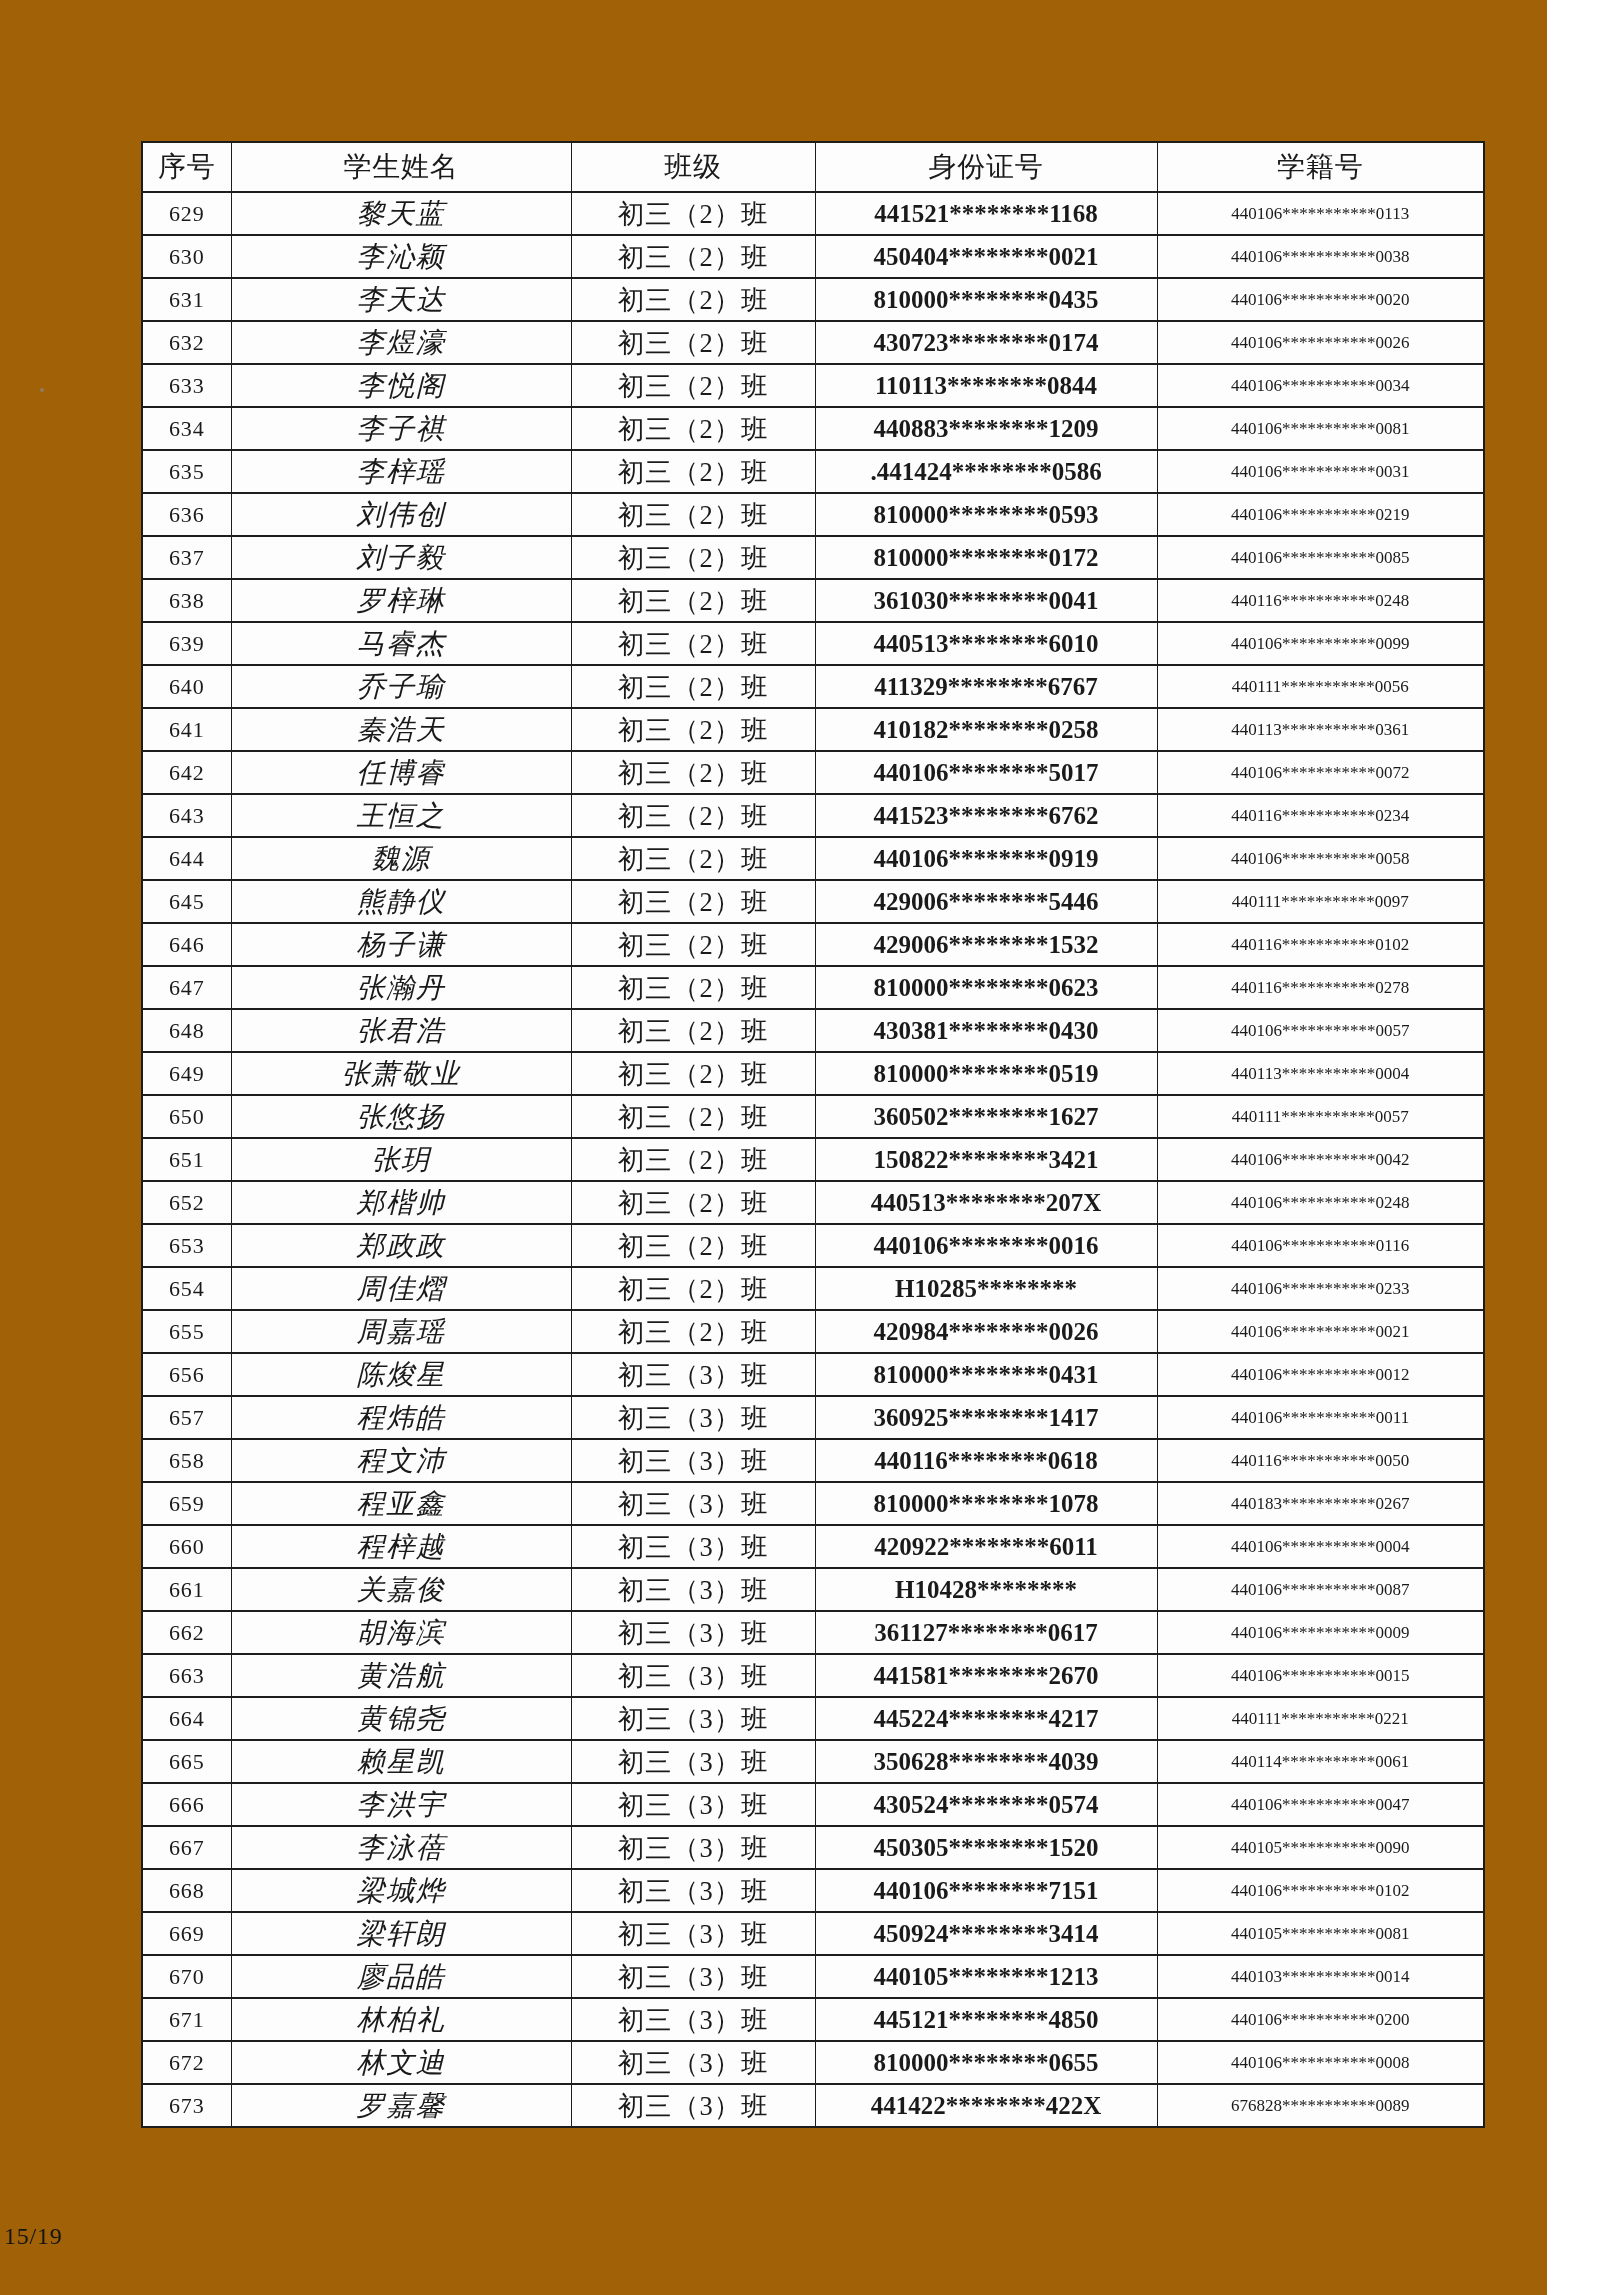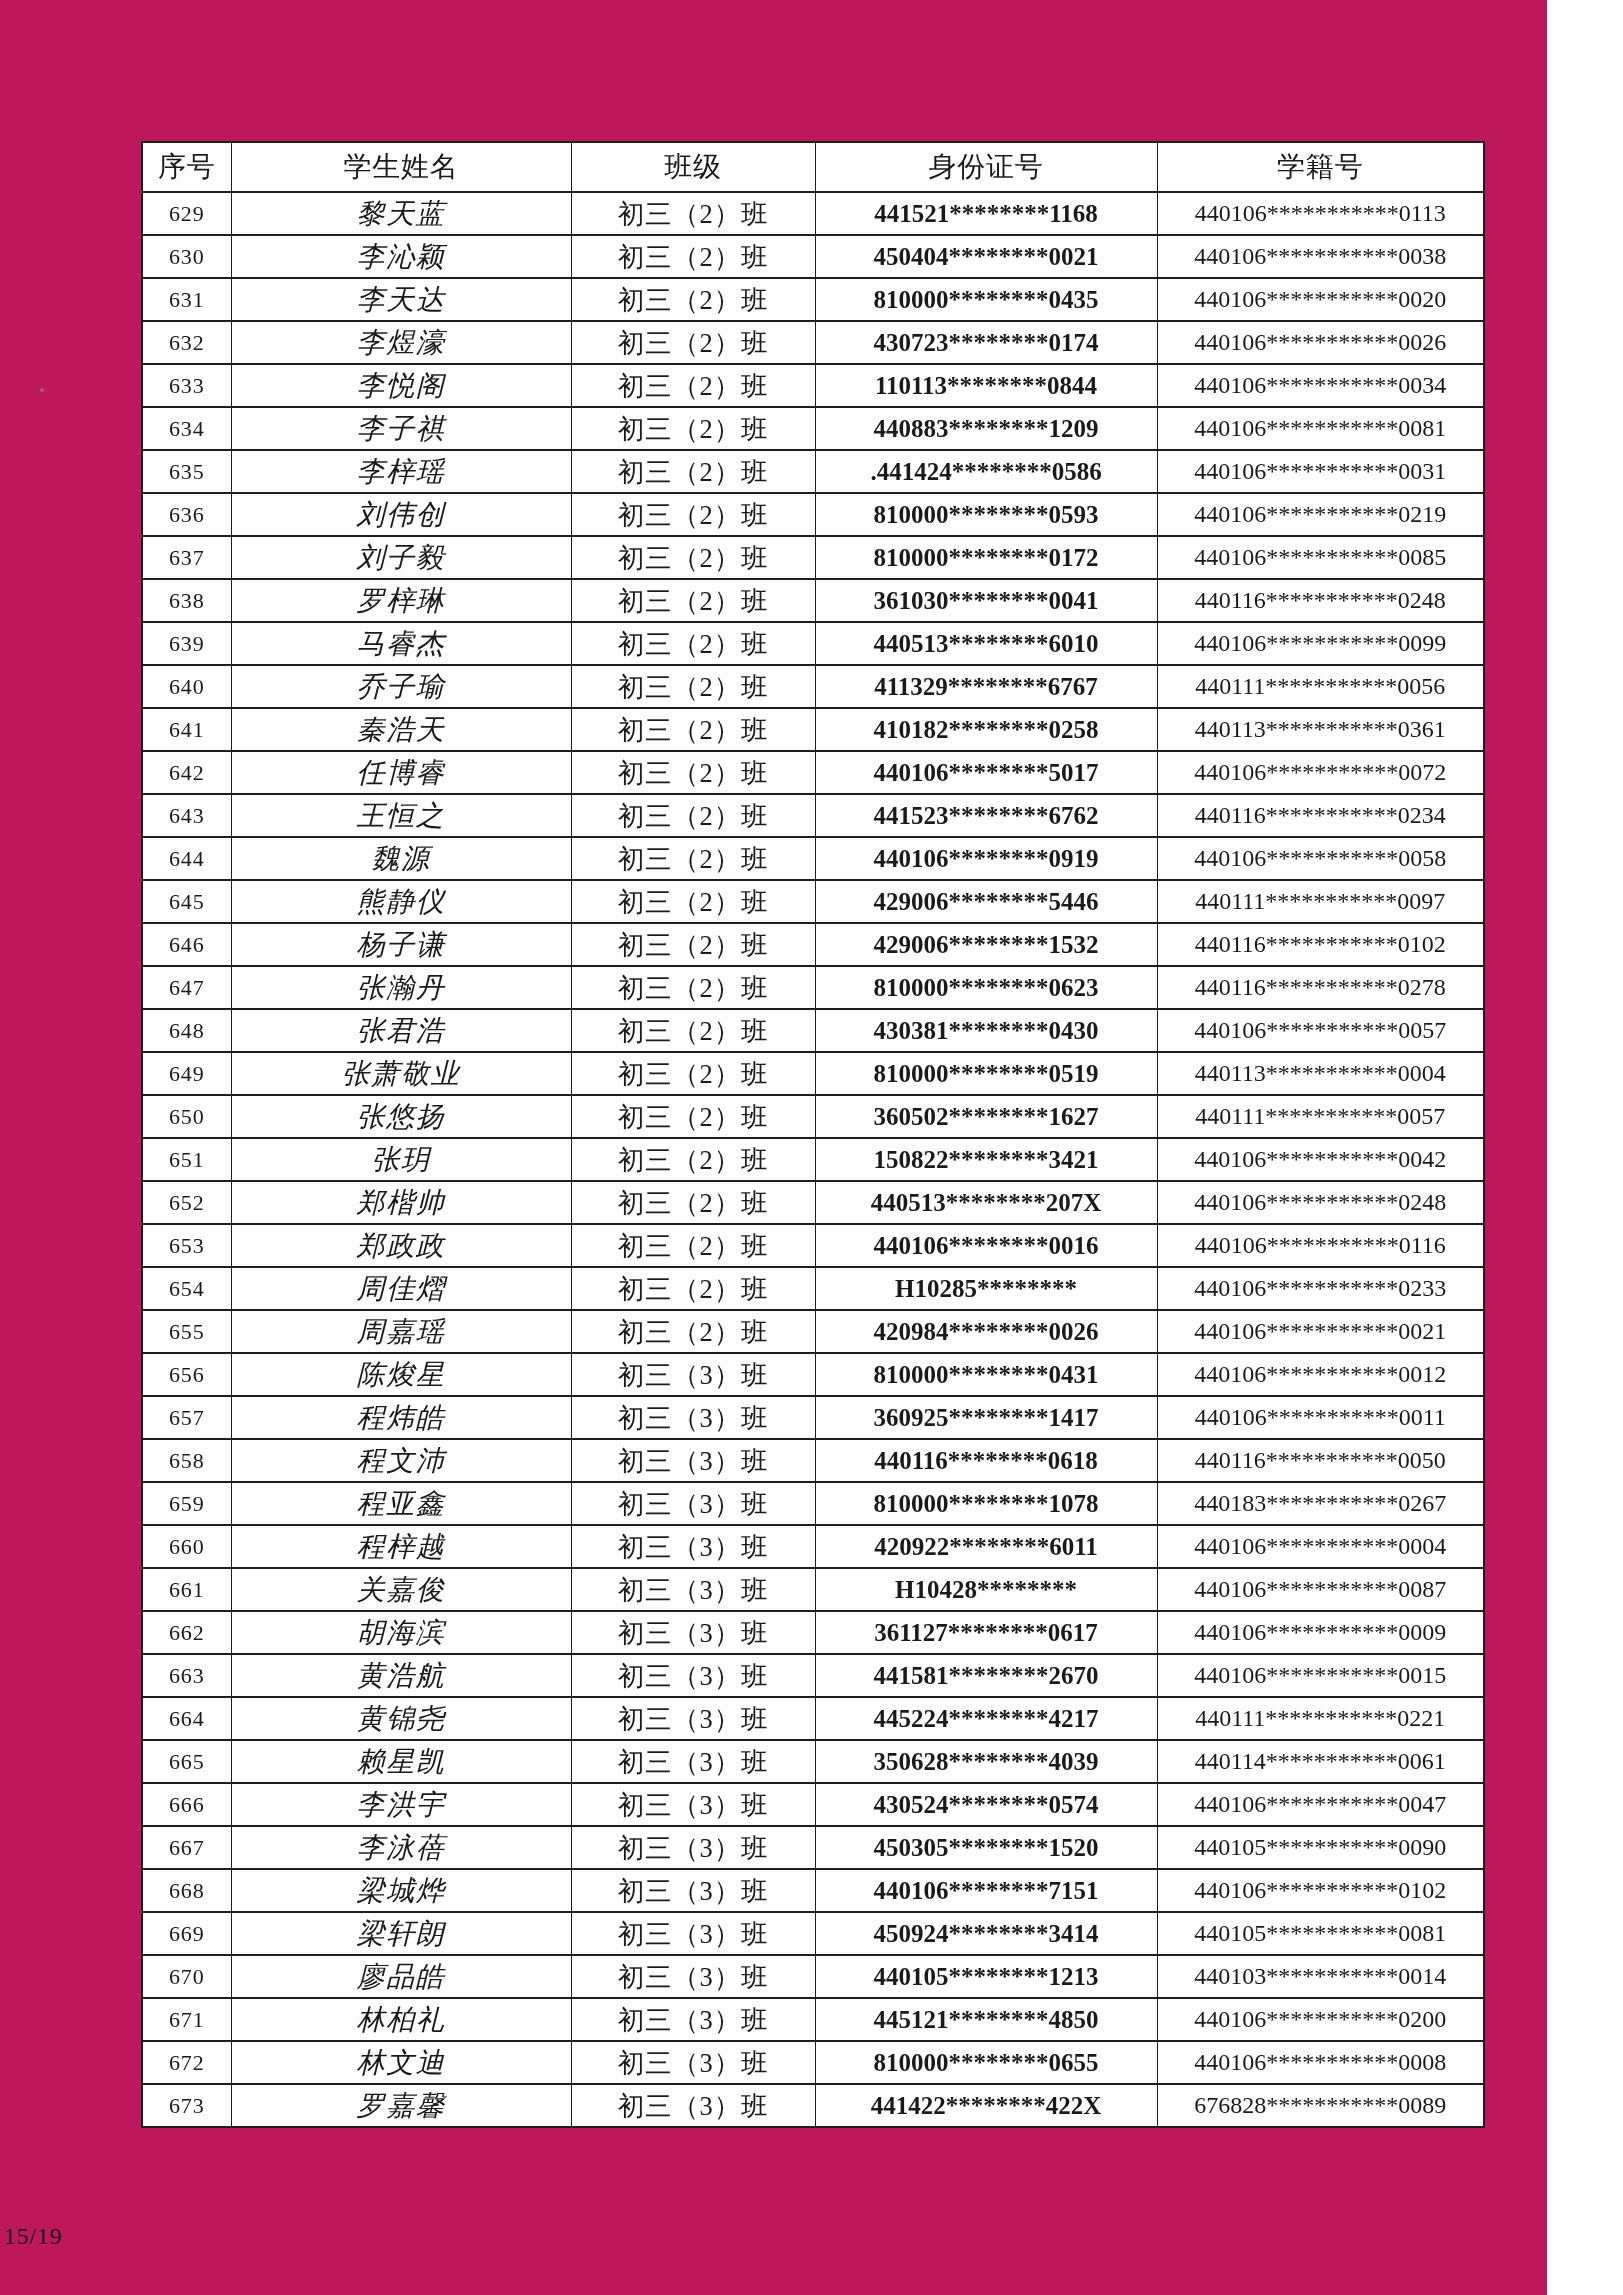--- a/index.html
+++ b/index.html
@@ -9,21 +9,21 @@
     width: 1623px;
     height: 2295px;
     position: relative;
     font-family: "Liberation Serif", "DejaVu Serif", serif;
     color: #1a1a1a;
   }
   .page {
     position: absolute;
     left: 0; top: 0;
     width: 1547px; height: 2295px;
-    background: #be185d;
+    background: #a16207;
     overflow: hidden;
   }
   table.roster {
     position: absolute;
     left: 141px;
     top: 141px;
     width: 1342px;
     border-collapse: collapse;
     table-layout: fixed;
     background: #fdfdfd;
@@ -51,21 +51,21 @@
     font-size: 28px;
     font-weight: normal;
     letter-spacing: 0.8px;
   }
   table.roster tbody tr { height: 43px; }
 
   td.serial-cell  { font-size: 22px; letter-spacing: 0.8px; }
   td.name-cell    { font-size: 28px; letter-spacing: 1.7px; font-style: italic; }
   td.class-cell   { font-size: 26.5px; letter-spacing: 0.8px; }
   td.idnum-cell   { font-size: 25px; font-weight: bold; }
-  td.stuid-cell   { font-size: 24px; }
+  td.stuid-cell   { font-size: 17px; }
 
   .page-footer {
     position: absolute;
     left: 4px; top: 2223px;
     width: 1623px;
     text-align: left;
     font-size: 24px;
     letter-spacing: 0.8px;
     color: #141414;
   }

